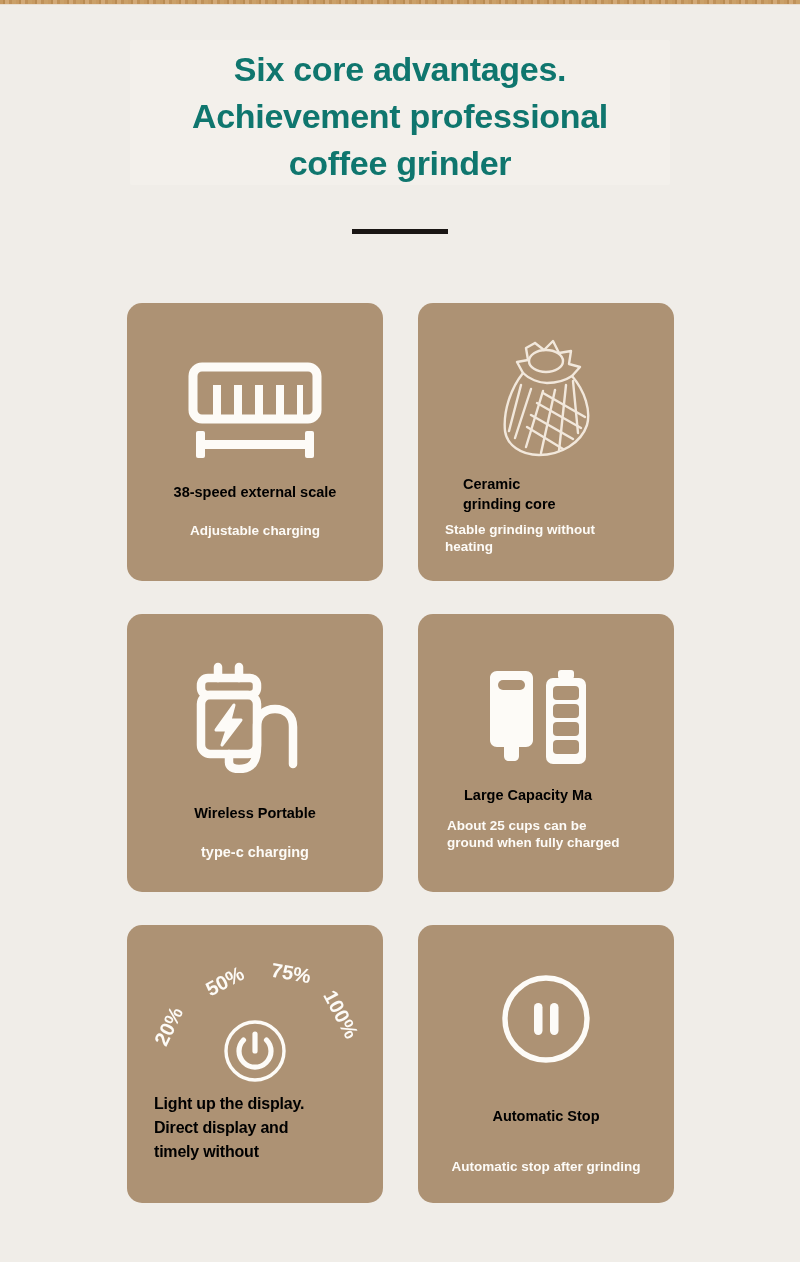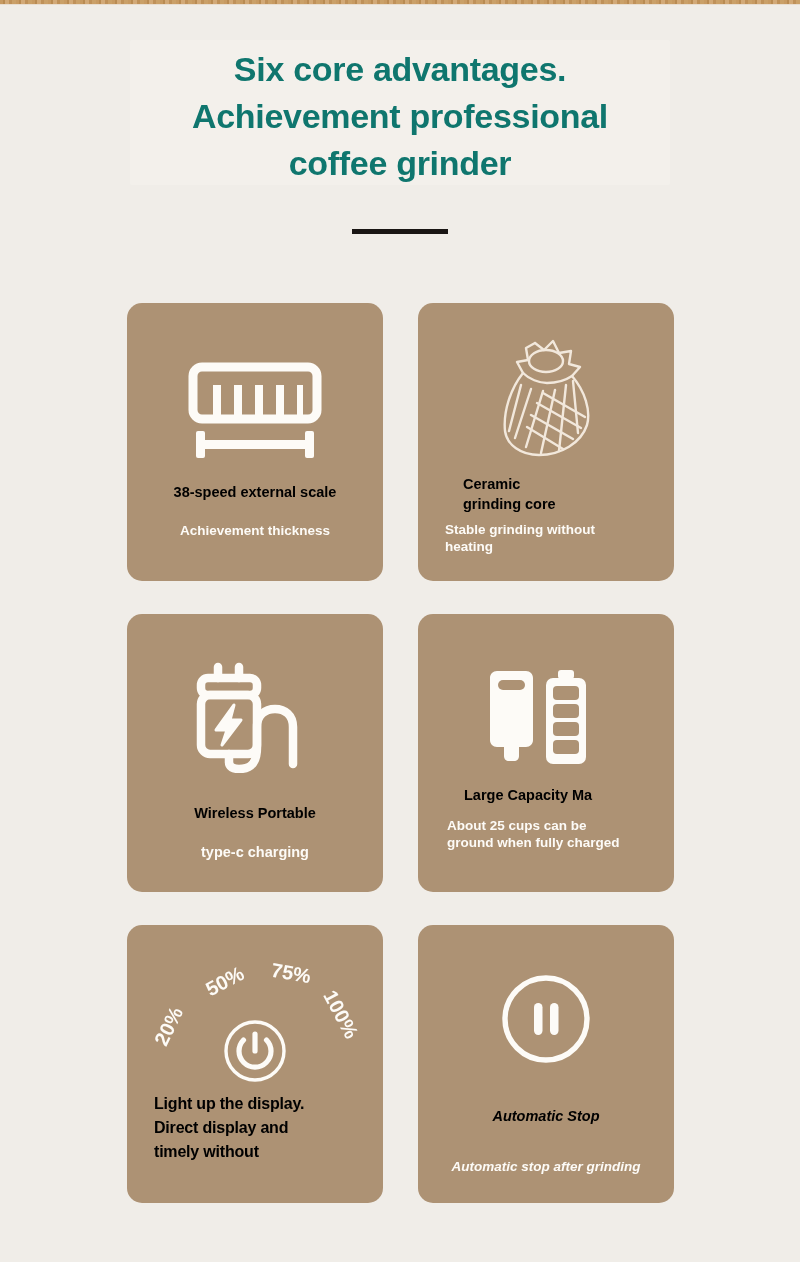--- a/index.html
+++ b/index.html
@@ -143,21 +143,21 @@
   .c4 .card-title { font-size: 14.5px; }
   .c4 .card-sub { margin-top: 12px; margin-left: -17px; font-size: 13.5px; line-height: 17px; }
 
   
   .c5 .icon-wrap { top: 18px; }
   .c5 .card-text { top: 167px; text-align: left; padding-left: 27px; }
   .c5 .card-title { font-size: 16px; line-height: 24px; letter-spacing: -0.2px; }
 
   
   .c6 .icon-wrap { top: 48px; }
-  .c6 .card-text { top: 182px; text-align: center; font-style: italic; }
+  .c6 .card-text { top: 182px; text-align: center; }
   .c6 .card-title { font-size: 14.5px; }
   .c6 .card-sub { margin-top: 32px; font-size: 13.5px; white-space: nowrap; }
 
   
   .arc-wrap {
     position: absolute;
     top: 10px; left: 0; right: 0;
     height: 150px;
   }
   .arc-label {
@@ -205,21 +205,21 @@
         </g>
         <g fill="#fdfbf7">
           <rect x="9" y="70" width="9" height="27" rx="2"></rect>
           <rect x="9" y="79" width="118" height="9"></rect>
           <rect x="118" y="70" width="9" height="27" rx="2"></rect>
         </g>
       </svg>
     </div>
     <div class="card-text">
       <div class="card-title">38-speed external scale</div>
-      <div class="card-sub">Achievement thickness</div>
+      <div class="card-sub">Adjustable charging</div>
     </div>
   </div>
 
   <div class="card c2">
     <div class="icon-wrap">
       <svg width="130" height="135" viewBox="0 0 130 135">
         <g fill="none" stroke="#f2e8dc" stroke-width="2.4" stroke-linejoin="round" stroke-linecap="round">
 
           <path d="M54 10 L63 17 L72 8 L78 20 L90 18 L88 31 L99 34 L91 43"></path>
           <path d="M54 10 L45 15 L47 27 L36 29 L42 40"></path>

